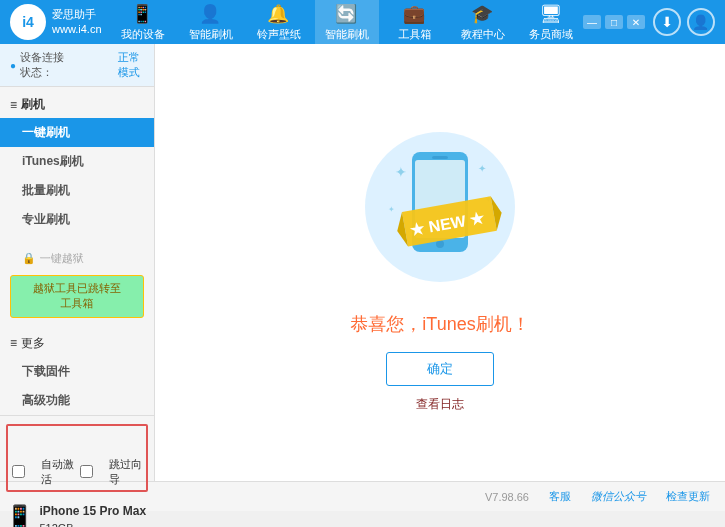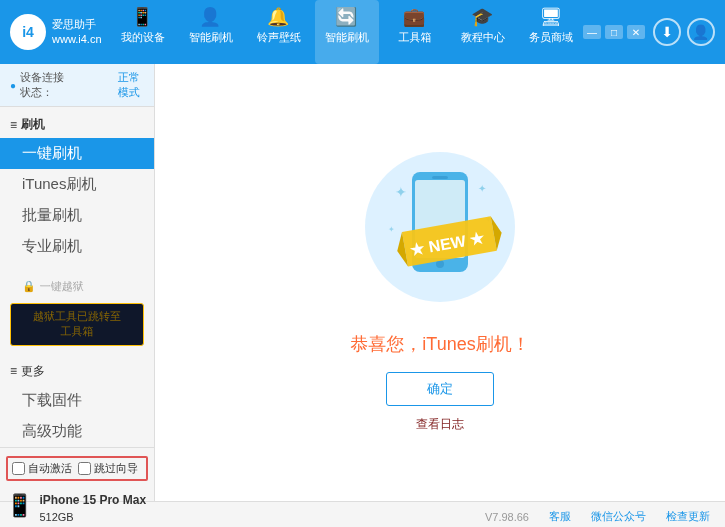--- a/index.html
+++ b/index.html
@@ -1,22 +1,23 @@
 <!DOCTYPE html>
 <html><head>
   <meta charset="utf-8">
   <style>
     * { margin: 0; padding: 0; box-sizing: border-box; }
     body { width: 725px; height: 527px; font-family: 'Microsoft YaHei', Arial, sans-serif; font-size: 12px; overflow: hidden; background: #f0f0f0; }
 
     
     .top-bar {
       background: #1a96e8;
-      height: 64px;
-      display: flex;
+      height: 44px;
+      display: flex;
+      align-items: center;
       padding: 0 10px;
     }
     .logo-area {
       display: flex;
       align-items: center;
       width: 110px;
     }
     .logo-circle {
       width: 36px; height: 36px;
       background: white;
@@ -106,41 +107,42 @@
       display: flex;
       align-items: center;
       gap: 4px;
       padding: 5px 10px;
       font-size: 12px;
       color: #333;
       font-weight: bold;
     }
     .sidebar-item {
       padding: 6px 10px 6px 22px;
-      font-size: 15px;
+      font-size: 12px;
       color: #555;
       cursor: pointer;
+      font-weight: bold;
     }
     .sidebar-item.active {
       background: #1a96e8;
       color: white;
     }
     .sidebar-divider { height: 1px; background: #ddd; margin: 4px 10px; }
 
     .sidebar-disabled {
       padding: 5px 10px 5px 22px;
       font-size: 11px;
       color: #aaa;
       display: flex;
       align-items: center;
       gap: 4px;
     }
     .sidebar-warning-box {
       margin: 4px 10px;
-      background: #0f172a;
+      background: #86efac;
       border: 1px solid #ffc107;
       border-radius: 3px;
       padding: 5px 8px;
       font-size: 11px;
       color: #856404;
       line-height: 1.4;
       text-align: center;
     }
 
     .sidebar-more-label {
@@ -163,23 +165,24 @@
       align-items: center;
       gap: 6px;
       margin-bottom: 6px;
       border: 2px solid #e05555;
       padding: 3px 4px;
       border-radius: 2px;
     }
     .checkbox-item {
       display: flex;
       align-items: center;
-      gap: 3px;
+      gap: 16px;
       font-size: 11px;
       color: #333;
+      margin-top: 28px;
     }
     .checkbox-item input[type=checkbox] { margin: 0; cursor: pointer; }
 
     .device-info {
       display: flex;
       align-items: flex-start;
       gap: 6px;
       padding: 4px 0;
     }
     .device-icon { color: #1a96e8; font-size: 22px; margin-top: 2px; }
@@ -403,15 +406,15 @@
 
     <button class="btn-confirm">确定</button>
 
     <div class="view-log">查看日志</div>
   </div>
 </div>
 
 <div class="bottom-bar">
   <span class="bottom-version">V7.98.66</span>
   <span style="cursor:pointer;color:#1a96e8;">客服</span>
-  <span style="cursor:pointer;color:#1a96e8;">微信公众号</span>
+  <span style="cursor:pointer;color:#1a96e8;font-style:italic;">微信公众号</span>
   <span style="cursor:pointer;color:#1a96e8;">检查更新</span>
 </div>
 
 </body></html>

